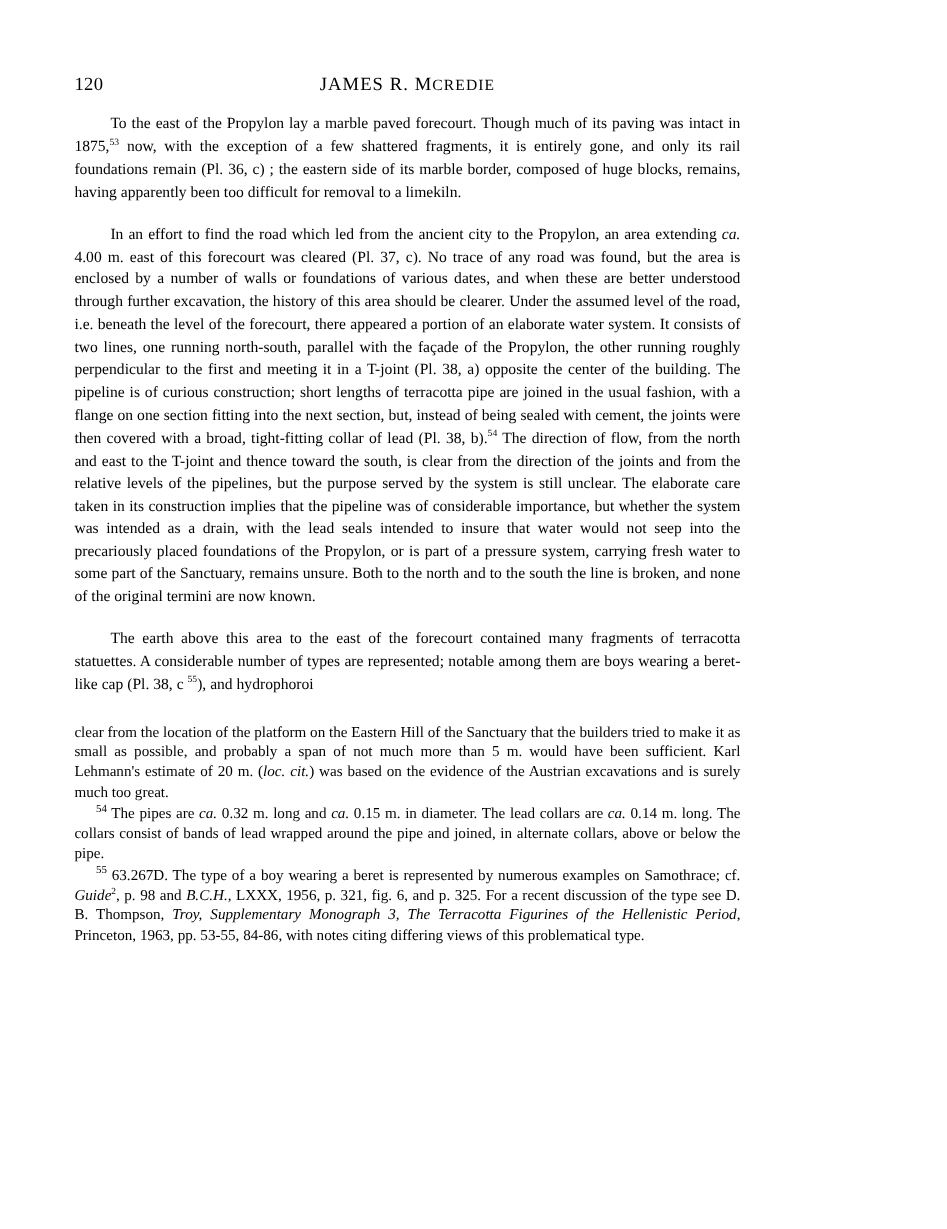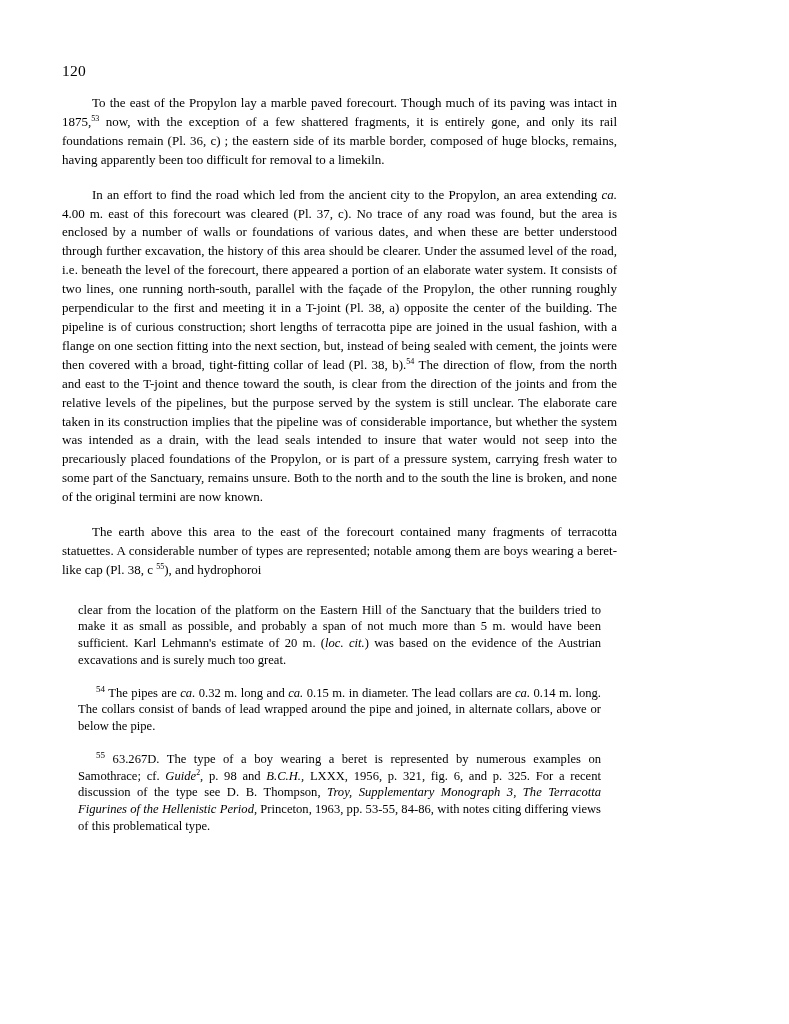--- a/index.html
+++ b/index.html
@@ -67,21 +67,21 @@
   }
   .it { font-style: italic; }
   
   .footnotes {
     margin-top: 22px;
     font-size: 12.6px;
     line-height: 1.33;
     text-align: justify;
   }
   .footnotes p {
-    margin: 16px;
+    margin: 0;
   }
   .footnotes p.cont {
     text-indent: 0;
   }
   .footnotes p.note {
     text-indent: 18px;
     margin-top: 1px;
   }
   .fn-mark {
     font-size: 0.72em;
@@ -90,20 +90,23 @@
   }
   .footnotes .it { font-style: italic; }
 </style>
 </head>
 <body>
 
 <div class="page">
 
   <div class="running-head">
     <div class="folio">120</div>
+    <div class="head-title">
+      <span>JAMES R. M</span><span class="sc">CREDIE</span>
+    </div>
   </div>
 
   <div class="body-text">
     <p>To the east of the Propylon lay a marble paved forecourt.  Though much of its paving was intact in 1875,<sup>53</sup> now, with the exception of a few shattered fragments, it is entirely gone, and only its rail foundations remain (Pl. 36, c) ; the eastern side of its marble border, composed of huge blocks, remains, having apparently been too difficult for removal to a limekiln.</p>
     <p>In an effort to find the road which led from the ancient city to the Propylon, an area extending <span class="it">ca.</span> 4.00 m. east of this forecourt was cleared (Pl. 37, c).  No trace of any road was found, but the area is enclosed by a number of walls or foundations of various dates, and when these are better understood through further excavation, the history of this area should be clearer.  Under the assumed level of the road, i.e. beneath the level of the forecourt, there appeared a portion of an elaborate water system.  It consists of two lines, one running north-south, parallel with the façade of the Propylon, the other running roughly perpendicular to the first and meeting it in a T-joint (Pl. 38, a) opposite the center of the building.  The pipeline is of curious construction; short lengths of terracotta pipe are joined in the usual fashion, with a flange on one section fitting into the next section, but, instead of being sealed with cement, the joints were then covered with a broad, tight-fitting collar of lead (Pl. 38, b).<sup>54</sup> The direction of flow, from the north and east to the T-joint and thence toward the south, is clear from the direction of the joints and from the relative levels of the pipelines, but the purpose served by the system is still unclear.  The elaborate care taken in its construction implies that the pipeline was of considerable importance, but whether the system was intended as a drain, with the lead seals intended to insure that water would not seep into the precariously placed foundations of the Propylon, or is part of a pressure system, carrying fresh water to some part of the Sanctuary, remains unsure.  Both to the north and to the south the line is broken, and none of the original termini are now known.</p>
     <p>The earth above this area to the east of the forecourt contained many fragments of terracotta statuettes.  A considerable number of types are represented; notable among them are boys wearing a beret-like cap (Pl. 38, c <sup>55</sup>), and hydrophoroi</p>
   </div>
 
   <div class="footnotes">
     <p class="cont">clear from the location of the platform on the Eastern Hill of the Sanctuary that the builders tried to make it as small as possible, and probably a span of not much more than 5 m. would have been sufficient.  Karl Lehmann's estimate of 20 m. (<span class="it">loc. cit.</span>) was based on the evidence of the Austrian excavations and is surely much too great.</p>

